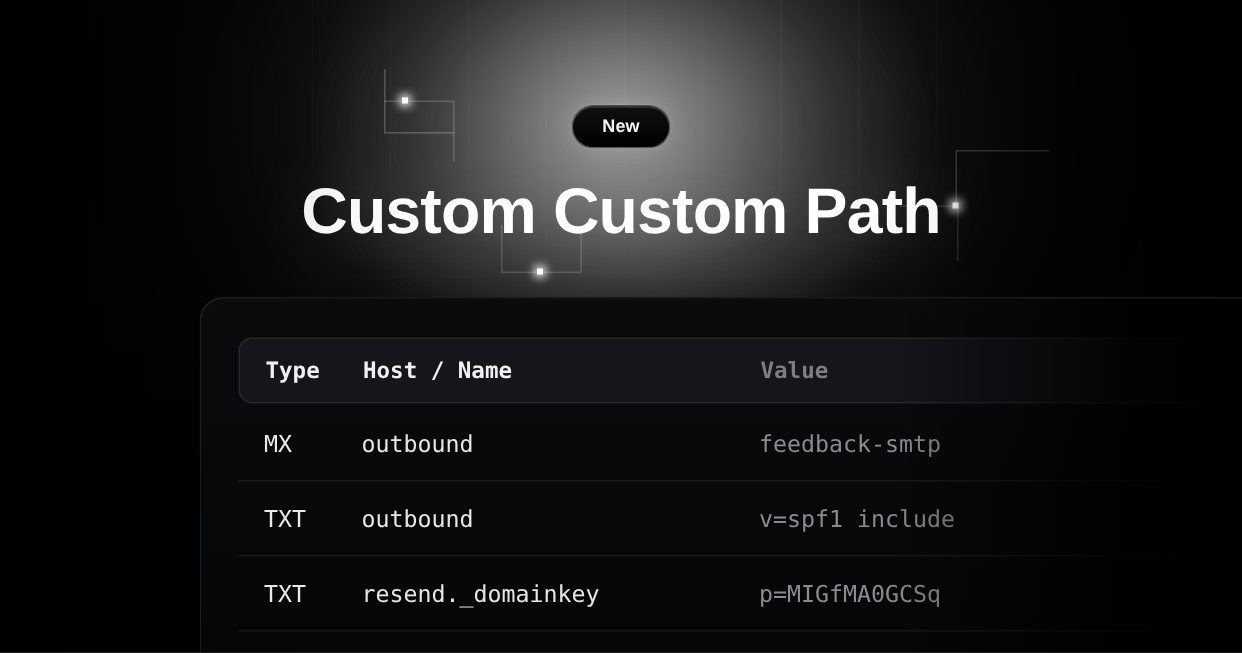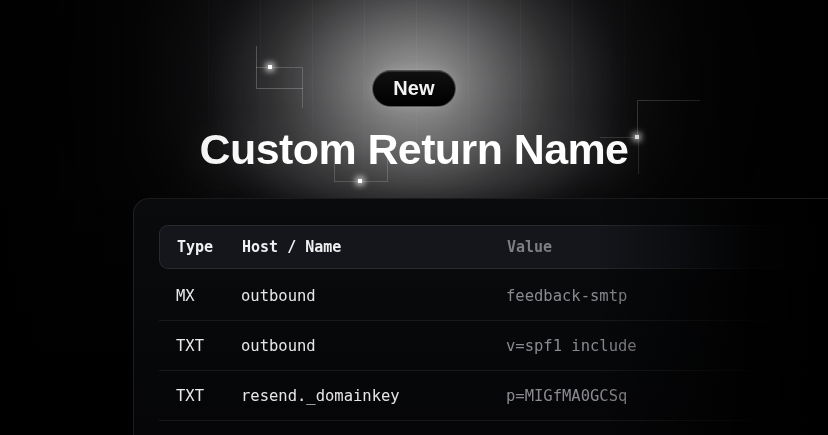--- a/index.html
+++ b/index.html
@@ -147,21 +147,21 @@
     margin-top: 70px;
     padding: 7px 20px 8px;
     border-radius: 999px;
     background: linear-gradient(180deg, #101010 0%, #000000 100%);
     border: 1px solid rgba(255,255,255,0.30);
     box-shadow:
       0 0 0 0.5px rgba(255,255,255,0.10),
       0 0 14px rgba(255,255,255,0.14),
       inset 0 1px 0 rgba(255,255,255,0.12);
     color: #f2f2f3;
-    font-size: 20px;
+    font-size: 12px;
     font-weight: 700;
     letter-spacing: 0.1px;
     line-height: 1;
   }
   .title {
     margin: 18px 0 0;
     font-size: 43px;
     font-weight: 700;
     letter-spacing: -0.6px;
     line-height: 1.12;
@@ -273,21 +273,21 @@
   <div class="deco-dot" id="deco-dot-ml"></div>
 
   <div class="deco" id="deco-r"></div>
   <div class="deco" id="deco-r-2"></div>
   <div class="deco-dot" id="deco-dot-r"></div>
 
   <div class="bg-vignette"></div>
 
   <div class="hero">
     <div class="badge">New</div>
-    <h1 class="title">Custom Return Name</h1>
+    <h1 class="title">Custom Custom Path</h1>
   </div>
 
   <div class="card">
     <div class="table">
 
       <div class="row header-row">
         <div class="c-type">Type</div>
         <div class="c-host">Host / Name</div>
         <div class="c-value">Value</div>
       </div>

